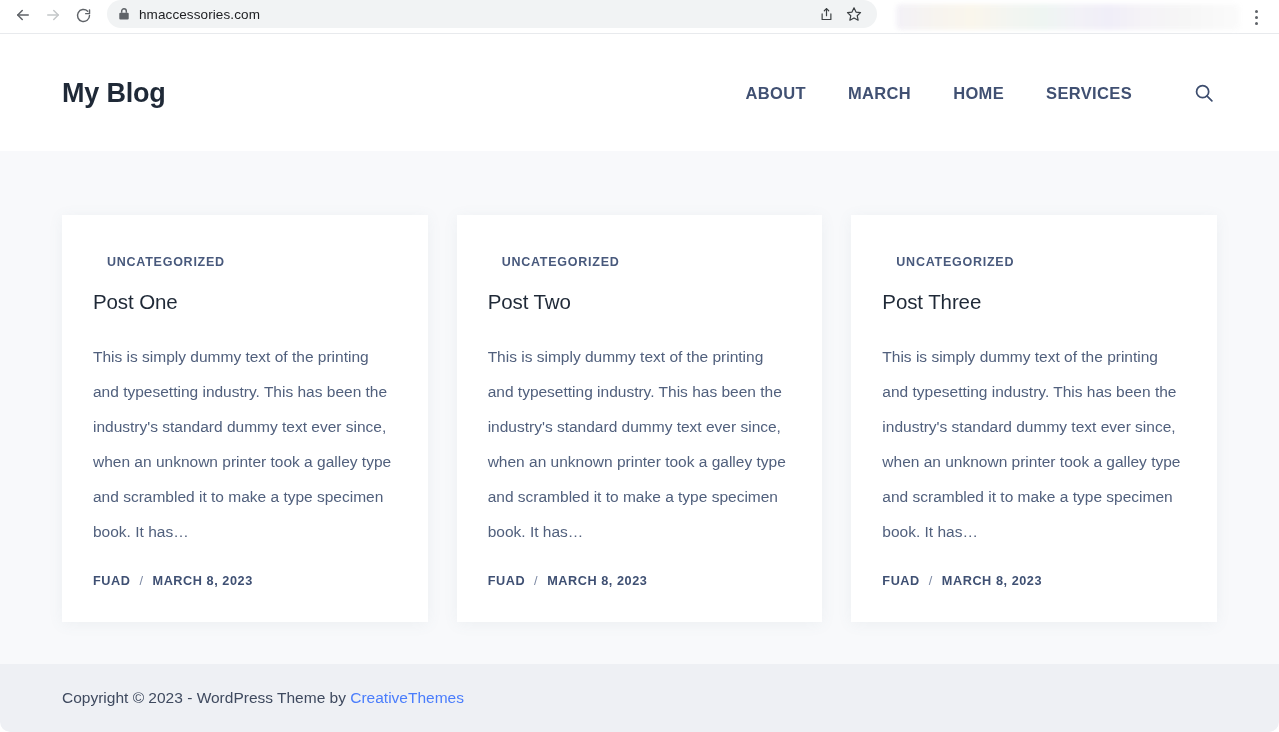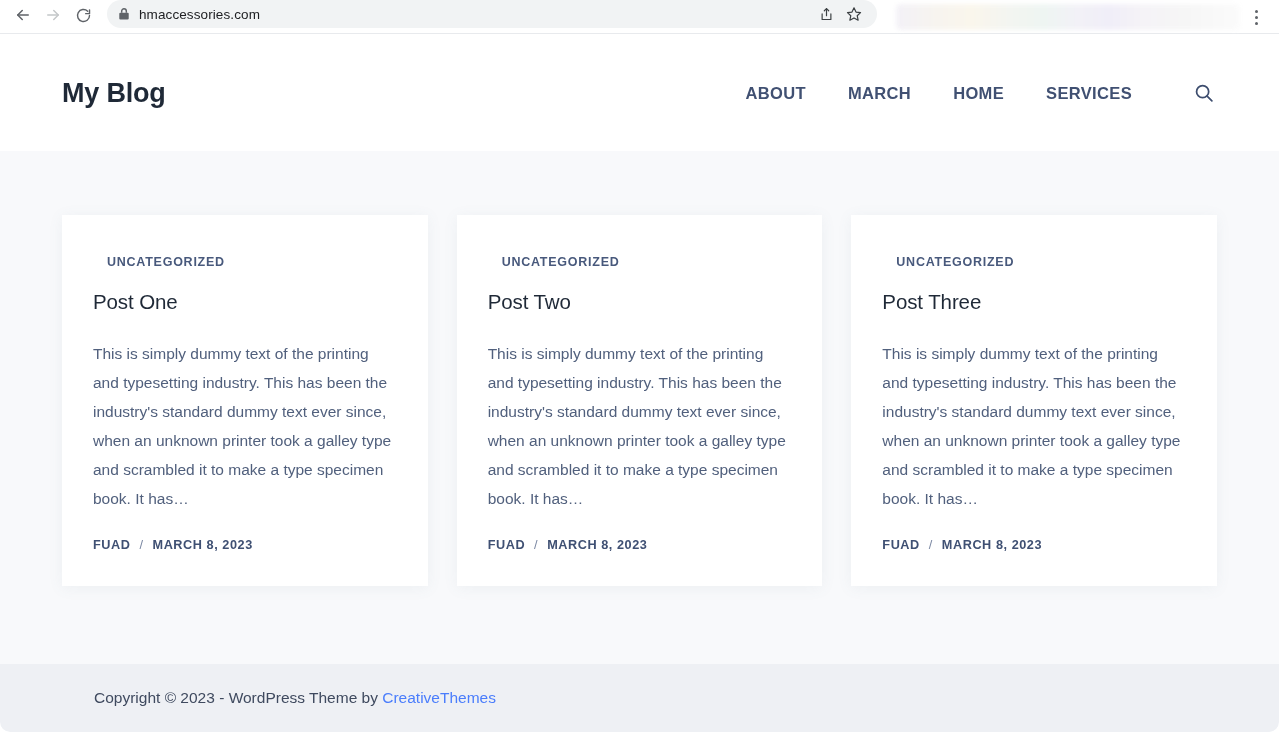--- a/index.html
+++ b/index.html
@@ -152,21 +152,21 @@
   }
   .post-title {
     font-size: 20.5px;
     font-weight: normal;
     color: #1f2937;
     letter-spacing: -0.1px;
     margin-bottom: 25px;
   }
   .post-excerpt {
     font-size: 15.5px;
-    line-height: 29px;
+    line-height: 35px;
     color: #51607d;
     margin-bottom: 25px;
   }
   .post-meta {
     margin-top: auto;
     display: flex;
     align-items: center;
     font-size: 12.7px;
     font-weight: bold;
     color: #3f5073;
@@ -183,21 +183,20 @@
     background: #eef0f4;
     display: flex;
     align-items: center;
     padding: 0 62px;
     border-bottom-left-radius: 10px;
     border-bottom-right-radius: 10px;
   }
   #footer-text {
     font-size: 15.5px;
     color: #3f4a5f;
-    margin-left: 32px;
   }
   #footer-link {
     color: #4a7dfc;
     text-decoration: none;
   }
 </style>
 </head>
 <body>
 
 <div id="browser-chrome">

